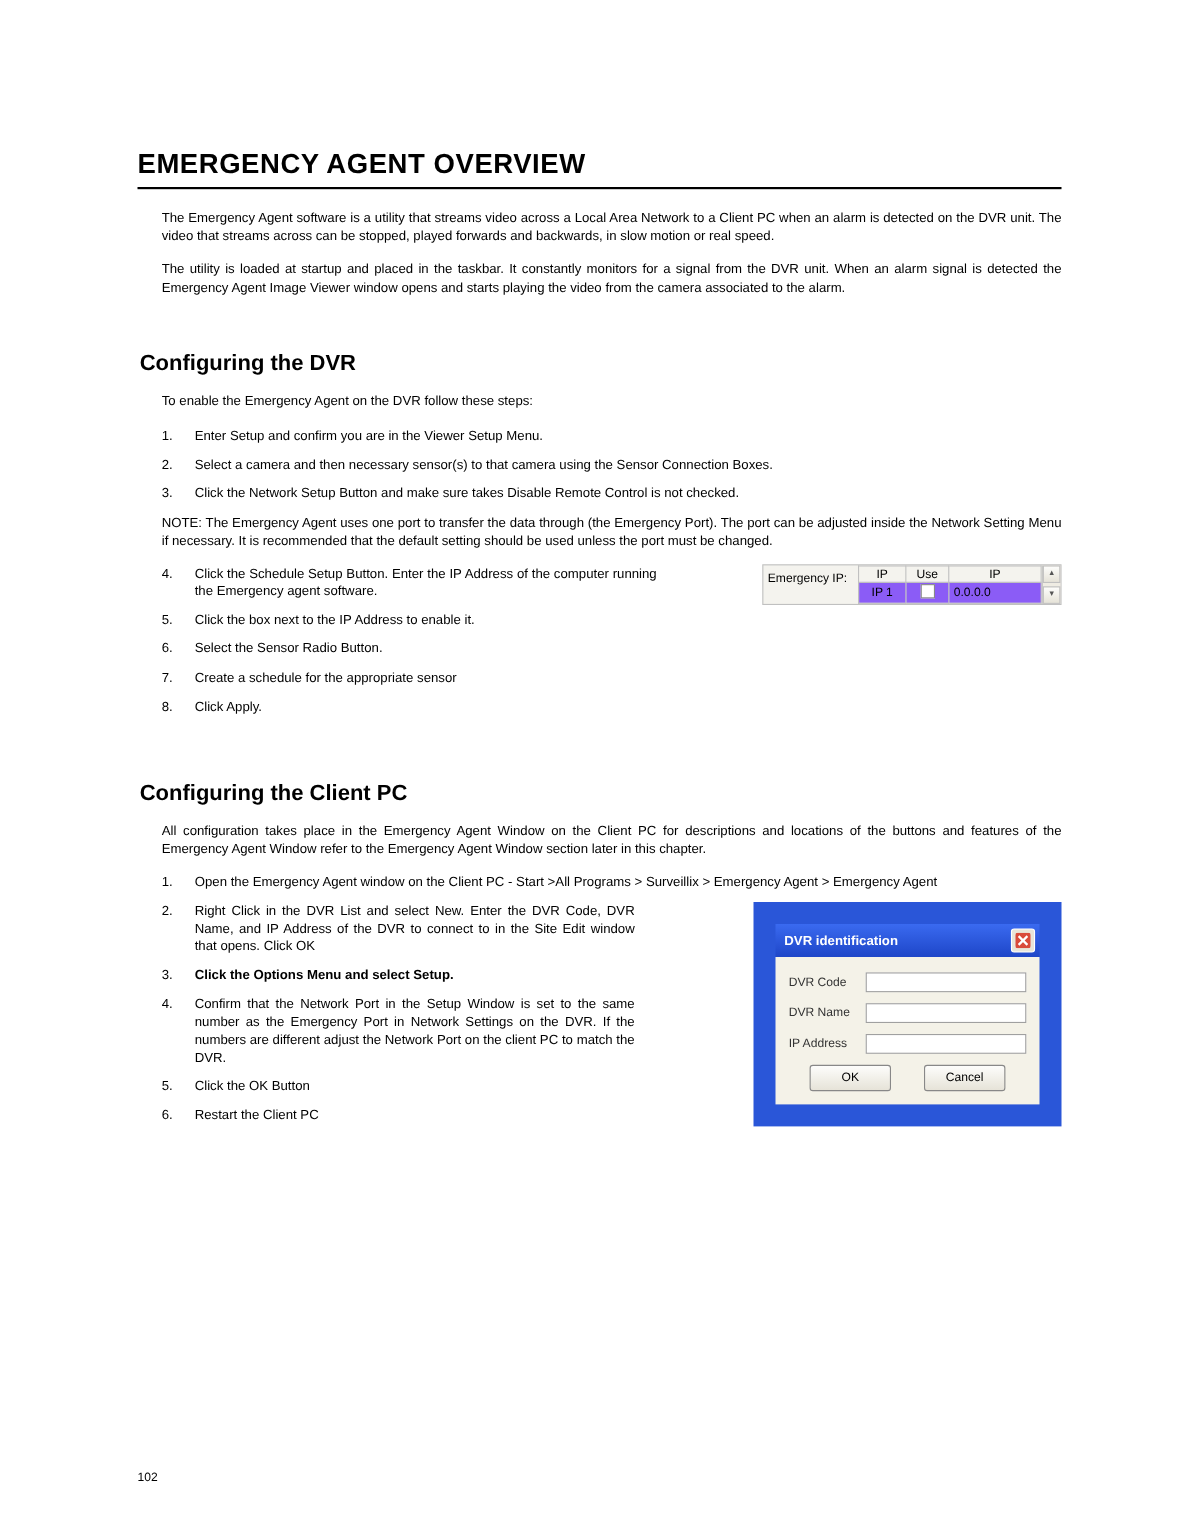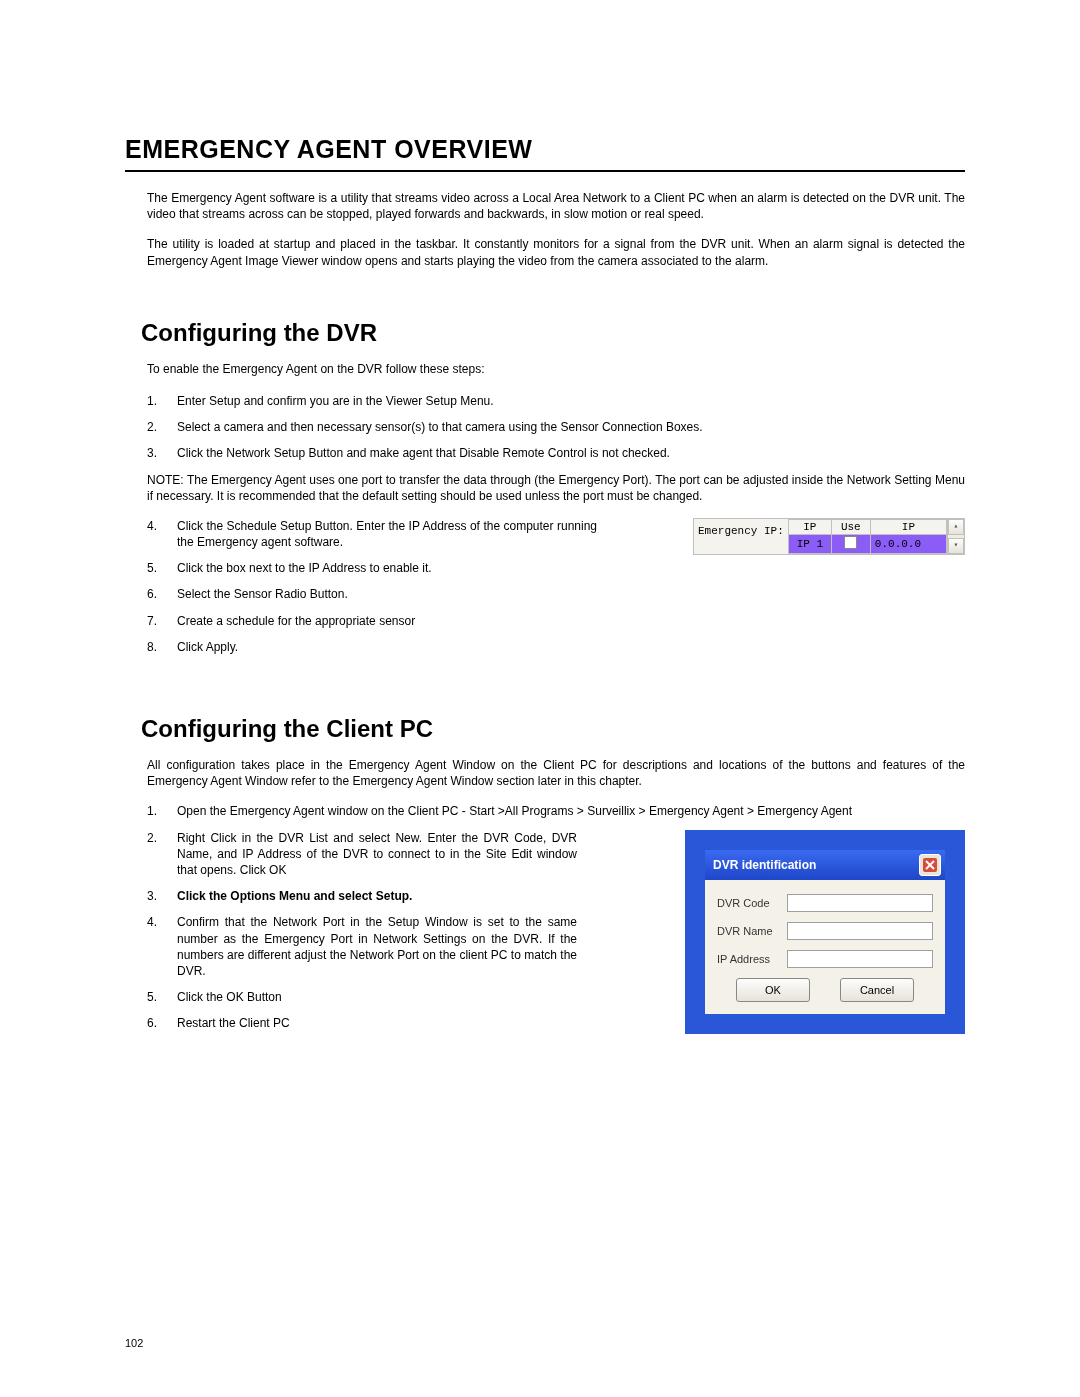--- a/index.html
+++ b/index.html
@@ -32,23 +32,23 @@
   .indent {
     margin-left: 22px;
   }
   p.body {
     font-size: 12px;
     line-height: 1.35;
     margin: 0 0 14px 0;
     text-align: justify;
   }
   h2 {
-    font-size: 24px;
+    font-size: 20px;
     font-weight: bold;
-    margin: 50px 0 14px 16px;
+    margin: 50px 0 14px 2px;
   }
   .steps {
     font-size: 12px;
     line-height: 1.35;
   }
   .step-row {
     display: flex;
     margin: 0 0 10px 0;
   }
   .step-num {
@@ -71,21 +71,21 @@
     margin-left: 14px;
     margin-bottom: 6px;
   }
 
   
   .emip-wrap {
     width: 270px;
     background: #f4f3ee;
     border: 1px solid #c0c0c0;
     font-size: 11px;
-    font-family: Liberation Mono, monospace;
+    font-family: Liberation Sans, sans-serif;
     display: flex;
   }
   .emip-label {
     flex: 0 0 78px;
     padding: 6px 4px 0 4px;
     white-space: nowrap;
     color: #000;
   }
   .emip-table {
     flex: 1;
@@ -217,21 +217,21 @@
       <div class="step-row">
         <div class="step-num">1.</div>
         <div class="step-text">Enter Setup and confirm you are in the Viewer Setup Menu.</div>
       </div>
       <div class="step-row">
         <div class="step-num">2.</div>
         <div class="step-text">Select a camera and then necessary sensor(s) to that camera using the Sensor Connection Boxes.</div>
       </div>
       <div class="step-row">
         <div class="step-num">3.</div>
-        <div class="step-text">Click the Network Setup Button and make agent that Disable Remote Control is not checked.</div>
+        <div class="step-text">Click the Network Setup Button and make sure takes Disable Remote Control is not checked.</div>
       </div>
     </div>
 
     <p class="note">NOTE: The Emergency Agent uses one port to transfer the data through (the Emergency Port). The port can be adjusted inside the Network Setting Menu if necessary. It is recommended that the default setting should be used unless the port must be changed.</p>
 
     <div class="clearfix">
 
       <div class="float-right-box">
         <div class="emip-wrap">
           <div class="emip-label">Emergency IP:</div>

